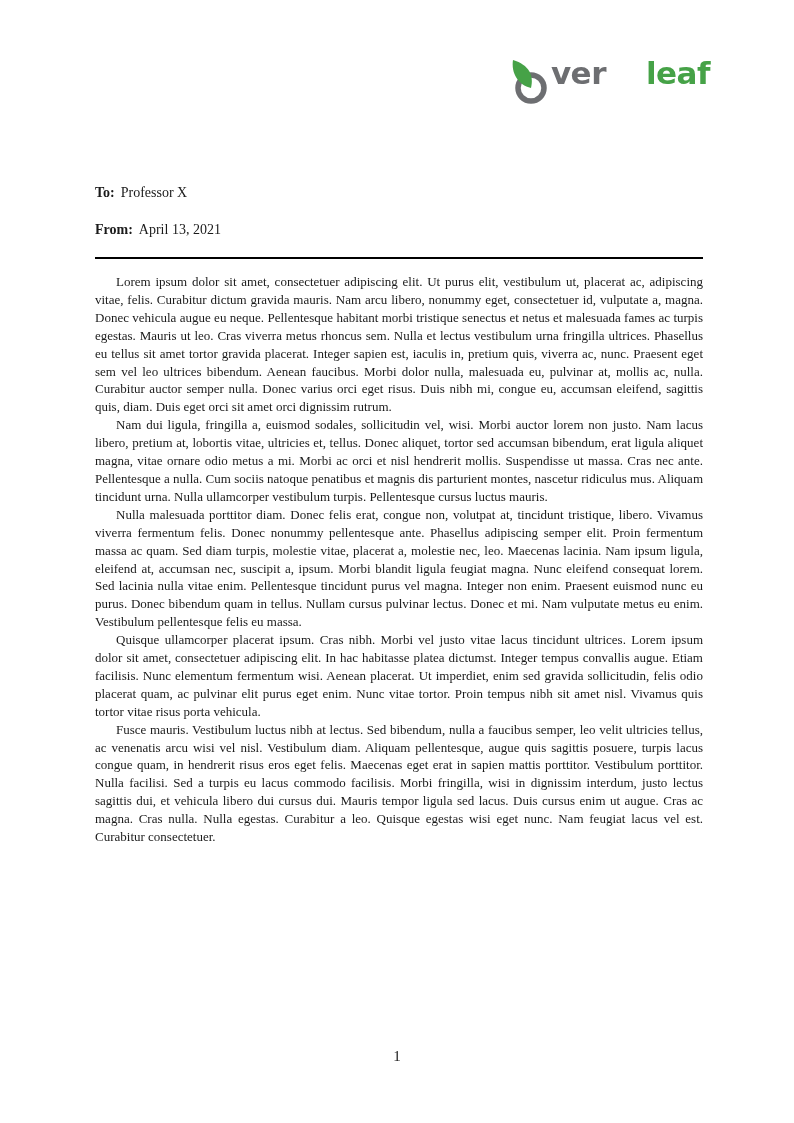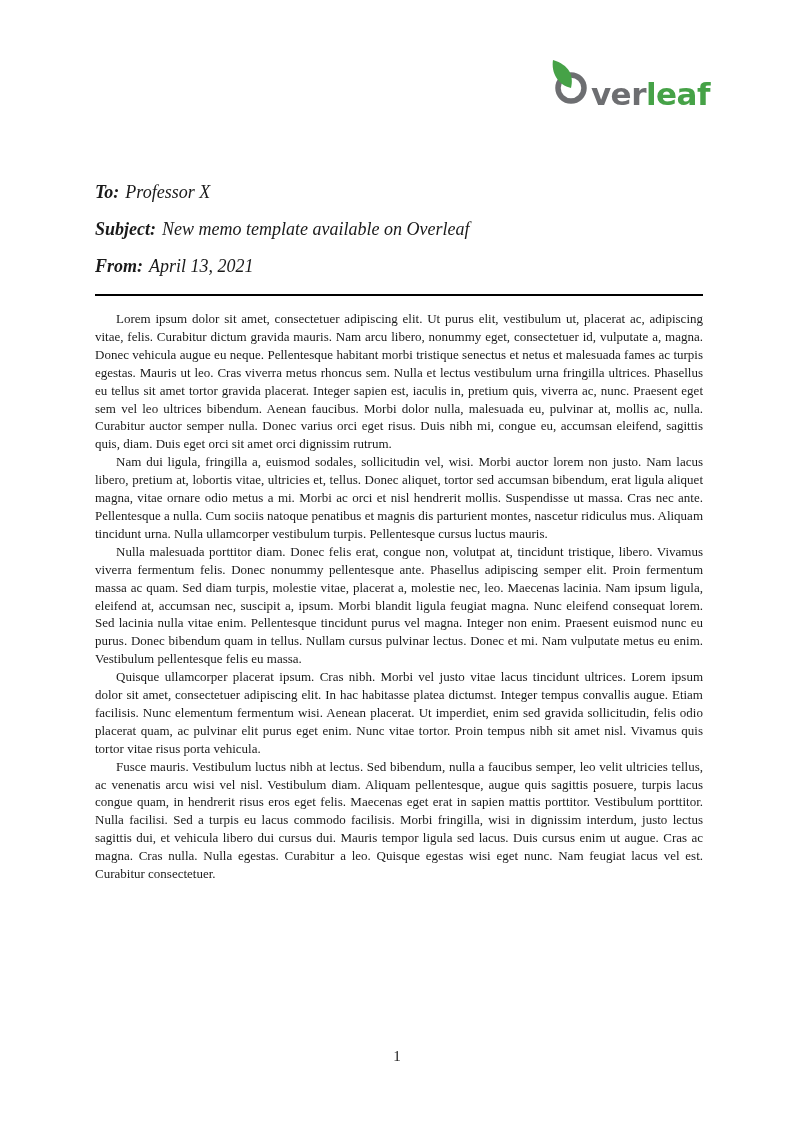--- a/index.html
+++ b/index.html
@@ -13,43 +13,42 @@
     font-family: "Liberation Serif", serif;
     color: #1a1a1a;
   }
 
   
   .logo {
     position: absolute;
     top: 58px;
     right: 84px;
     display: flex;
-    align-items: flex-end;
+    align-items: flex-start;
     font-family: "DejaVu Sans", sans-serif;
     font-weight: 600;
     font-size: 31px;
     letter-spacing: -0.5px;
     line-height: 1;
   }
   .logo svg { display: block; margin-right: 1px; margin-bottom: 6px; }
   .logo-ver { color: #6d6e71; }
-  .logo-leaf { color: #46a247; }
+  .logo-leaf { color: #46a247; margin-left: 40px; }
 
   
   .content {
     position: absolute;
     left: 95px;
     width: 608px;
     top: 183px;
   }
   .memo-field {
-    font-size: 18px;
+    font-size: 14px;
     line-height: 19px;
     margin-bottom: 18px;
-    font-style: italic;
   }
   .memo-label { font-weight: bold; }
   .memo-value { margin-left: 6px; }
 
   .rule {
     border: none;
     border-top: 2px solid #000000;
     margin: 0 0 14px 0;
   }
 
@@ -88,23 +87,20 @@
       <span class="logo-leaf">leaf</span>
   </div>
 
   <div class="content">
 
     <div class="memo-fields">
       <div class="memo-field">
         <span class="memo-label">To:</span><span class="memo-value">Professor X</span>
       </div>
       <div class="memo-field">
-        <span class="memo-label">Subject:</span><span class="memo-value">New memo template available on Overleaf</span>
-      </div>
-      <div class="memo-field">
         <span class="memo-label">From:</span><span class="memo-value">April 13, 2021</span>
       </div>
     </div>
 
     <hr class="rule">
 
     <div class="body-text">
       <p>Lorem ipsum dolor sit amet, consectetuer adipiscing elit. Ut purus elit, vestibulum ut, placerat ac, adipiscing vitae, felis. Curabitur dictum gravida mauris. Nam arcu libero, nonummy eget, consectetuer id, vulputate a, magna. Donec vehicula augue eu neque. Pellentesque habitant morbi tristique senectus et netus et malesuada fames ac turpis egestas. Mauris ut leo. Cras viverra metus rhoncus sem. Nulla et lectus vestibulum urna fringilla ultrices. Phasellus eu tellus sit amet tortor gravida placerat. Integer sapien est, iaculis in, pretium quis, viverra ac, nunc. Praesent eget sem vel leo ultrices bibendum. Aenean faucibus. Morbi dolor nulla, malesuada eu, pulvinar at, mollis ac, nulla. Curabitur auctor semper nulla. Donec varius orci eget risus. Duis nibh mi, congue eu, accumsan eleifend, sagittis quis, diam. Duis eget orci sit amet orci dignissim rutrum.</p>
       <p>Nam dui ligula, fringilla a, euismod sodales, sollicitudin vel, wisi. Morbi auctor lorem non justo. Nam lacus libero, pretium at, lobortis vitae, ultricies et, tellus. Donec aliquet, tortor sed accumsan bibendum, erat ligula aliquet magna, vitae ornare odio metus a mi. Morbi ac orci et nisl hendrerit mollis. Suspendisse ut massa. Cras nec ante. Pellentesque a nulla. Cum sociis natoque penatibus et magnis dis parturient montes, nascetur ridiculus mus. Aliquam tincidunt urna. Nulla ullamcorper vestibulum turpis. Pellentesque cursus luctus mauris.</p>
       <p>Nulla malesuada porttitor diam. Donec felis erat, congue non, volutpat at, tincidunt tristique, libero. Vivamus viverra fermentum felis. Donec nonummy pellentesque ante. Phasellus adipiscing semper elit. Proin fermentum massa ac quam. Sed diam turpis, molestie vitae, placerat a, molestie nec, leo. Maecenas lacinia. Nam ipsum ligula, eleifend at, accumsan nec, suscipit a, ipsum. Morbi blandit ligula feugiat magna. Nunc eleifend consequat lorem. Sed lacinia nulla vitae enim. Pellentesque tincidunt purus vel magna. Integer non enim. Praesent euismod nunc eu purus. Donec bibendum quam in tellus. Nullam cursus pulvinar lectus. Donec et mi. Nam vulputate metus eu enim. Vestibulum pellentesque felis eu massa.</p>

